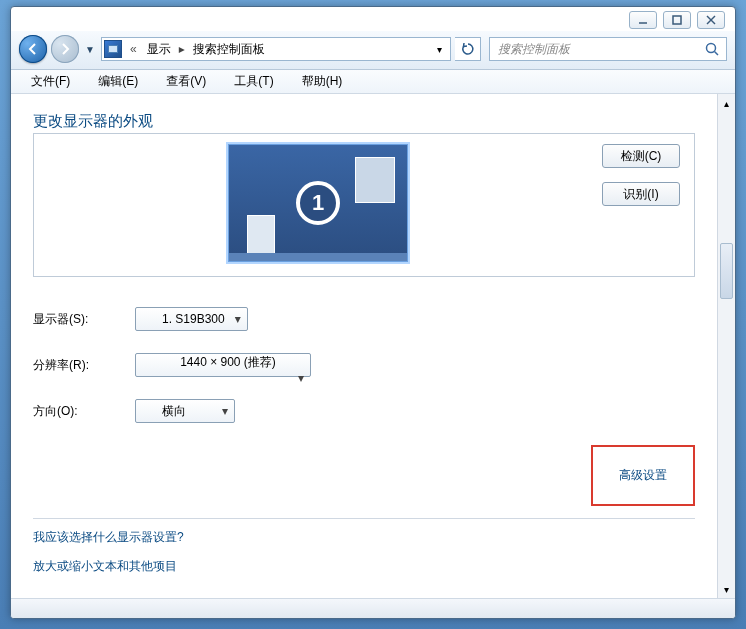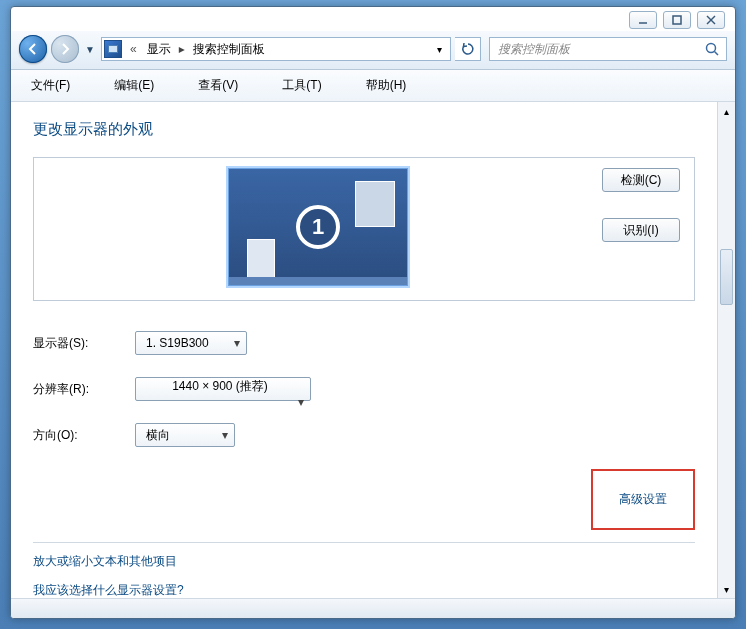--- a/index.html
+++ b/index.html
@@ -104,23 +104,22 @@
     background:transparent;
   }
   .searchbox input::placeholder { color:#888; font-style:italic;}
   .searchbox .mag { width:16px;height:16px; cursor:pointer; }
   
   .menubar {
     display:flex;
     padding: 0 6px;
     background: linear-gradient(#fafcfe,#eef4fa);
     border-bottom:1px solid #cfd9e4;
-    height: 32px;
+    height: 24px;
     align-items:center;
-    gap:16px;
   }
   .menu-item {
     padding: 4px 14px;
     color:#000; cursor:pointer;
   }
   
   .content-wrap { flex:1; display:flex; overflow:hidden; }
   .content {
     flex:1; padding: 18px 22px 10px 22px; overflow:hidden;
   }
@@ -128,21 +127,21 @@
     width:18px; background:#f0f3f7; border-left:1px solid #d0d8e2;
     display:flex; flex-direction:column;
   }
   .sb-btn { height:18px; display:flex;align-items:center;justify-content:center;cursor:pointer;}
   .sb-track { flex:1; position:relative; }
   .sb-thumb {
     position:absolute; top:28%; left:2px; right:2px; height:56px;
     background: linear-gradient(#e8eef6,#c9d7e7);
     border:1px solid #a8bccf; border-radius:2px; cursor:pointer;
   }
-  h1.page-title { font-size:15px; color:#0a4a82; font-weight:normal; margin:0 0 18px 0; }
+  h1.page-title { font-size:15px; color:#0a4a82; font-weight:normal; margin:0 0 2px 0; }
   .monitor-box {
     border:1px solid #bfcbd8;
     padding: 10px 14px 14px 14px;
     display:flex;
     margin-bottom: 30px;
   }
   .monitor-preview {
     flex:1; display:flex; justify-content:center;
   }
   .preview-plate {
@@ -163,34 +162,34 @@
     position:absolute; right:12px; top:12px; width:40px; height:46px;
     background:#c9d7e7; border:1px solid #fff;
   }
   .preview-plate .mon-win2 {
     position:absolute; left:18px; bottom:6px; width:28px; height:40px;
     background:#dfe8f2; border:1px solid #fff;
   }
   .preview-plate .taskbar {
     position:absolute; left:0; right:0; bottom:0; height:8px; background:#5a82b8;
   }
-  .side-buttons { display:flex; flex-direction:column; gap:26px; padding-left:14px;}
+  .side-buttons { display:flex; flex-direction:column; gap:14px; padding-left:14px;}
   .win-btn {
     min-width:78px; height:24px; padding:0 12px;
     background:linear-gradient(#fdfdfd,#e8eef4);
     border:1px solid #8aa0b5; border-radius:3px;
     cursor:pointer; font-size:12px;
     display:flex;align-items:center;justify-content:center;
   }
   .form-rows { margin-bottom:10px; }
   .form-row { display:flex; align-items:center; margin-bottom:22px;}
   .form-label { width:102px; color:#000; }
   .dropdown {
     height:24px; border:1px solid #8aa0b5; background:linear-gradient(#fff,#eef3f8);
-    display:flex; align-items:center; padding:0 6px 0 10px; cursor:pointer;
+    display:flex; align-items:center; padding:0 6px 0 26px; cursor:pointer;
     border-radius:2px;
   }
   .dropdown .dd-text { margin-right:10px; }
   .dropdown .dd-arrow { margin-left:auto; color:#444; }
   .dd-display    { min-width:112px; }
   .dd-resolution { min-width:176px;flex-direction:column; }
   .dd-orient     { min-width:100px;justify-content:center; }
 
   .advanced-row {
     display:flex; justify-content:flex-end; margin-top:6px; padding-bottom:8px;
@@ -329,22 +328,22 @@
         </div>
       </div>
 
       <div class="advanced-row">
         <span class="advanced-link">高级设置</span>
       </div>
 
       <div class="sep-line"></div>
 
       <div class="footer-links">
+        <a>我应该选择什么显示器设置?</a>
         <a>放大或缩小文本和其他项目</a>
-        <a>我应该选择什么显示器设置?</a>
       </div>
 
     </div>
 
     <div class="scrollbar">
       <div class="sb-btn">
           <span class="chev">▴</span>
         </div>
       <div class="sb-track">
         <div class="sb-thumb"></div>

